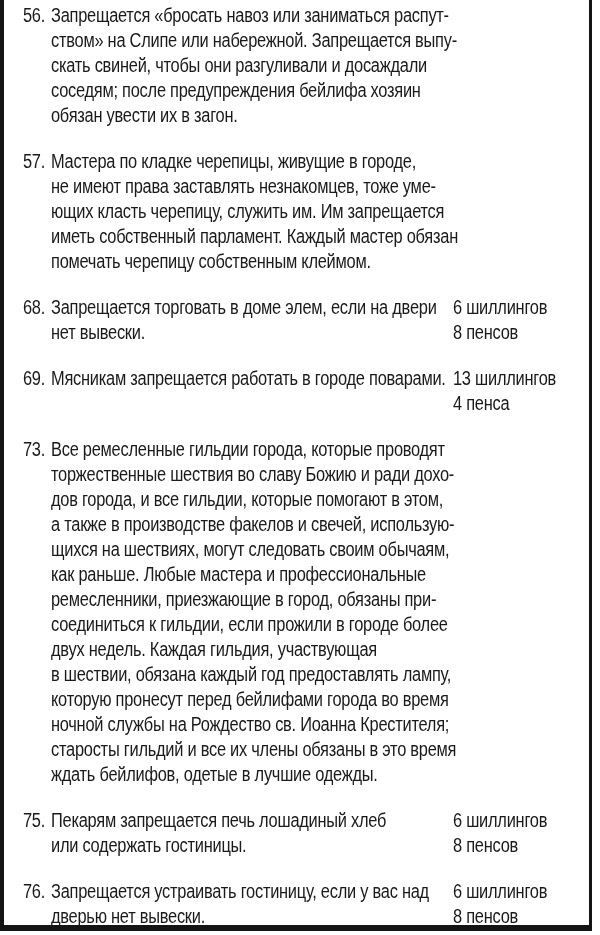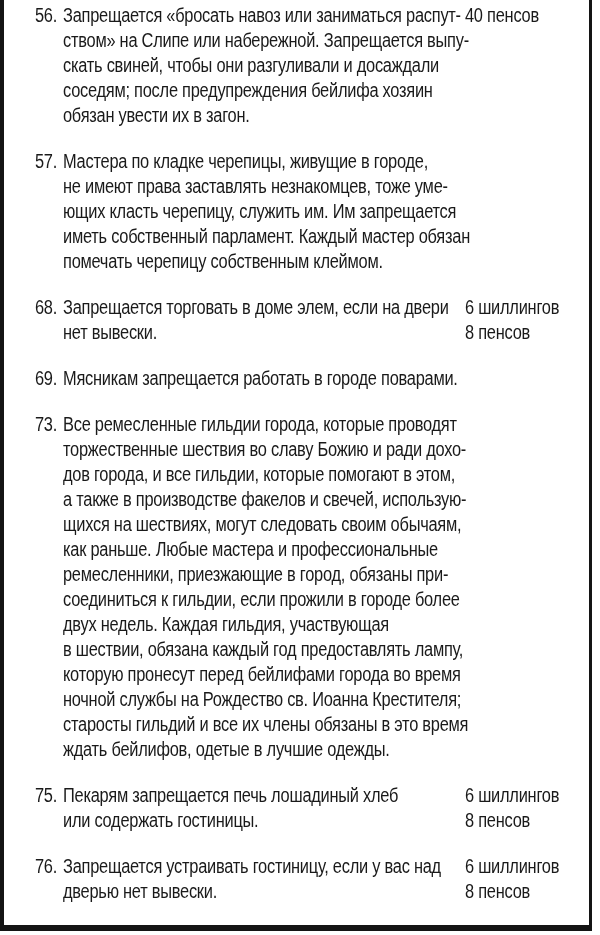--- a/index.html
+++ b/index.html
@@ -34,21 +34,21 @@
   }
   .rules-list {
     position: absolute;
     top: 3px;
     left: 0;
     right: 0;
   }
   .rule-item {
     display: grid;
     grid-template-columns: 28px 402px 1fr;
-    padding-left: 35px;
+    padding-left: 23px;
     margin-bottom: 21px;
   }
   .tline,
   .num,
   .fine-line {
     font-size: 20px;
     line-height: 25px;
     letter-spacing: -0.3px;
     white-space: nowrap;
     transform: scaleX(0.82);
@@ -65,23 +65,20 @@
   <div class="rules-list">
       <div class="rule-item">
         <div class="num">56.</div>
         <div class="body">
           <div class="tline">Запрещается «бросать навоз или заниматься распут-</div>
           <div class="tline">ством» на Слипе или набережной. Запрещается выпу-</div>
           <div class="tline">скать свиней, чтобы они разгуливали и досаждали</div>
           <div class="tline">соседям; после предупреждения бейлифа хозяин</div>
           <div class="tline">обязан увести их в загон.</div>
         </div>
-        <div class="fine">
-          <div class="fine-line">40 пенсов</div>
-        </div>
       </div>
       <div class="rule-item">
         <div class="num">57.</div>
         <div class="body">
           <div class="tline">Мастера по кладке черепицы, живущие в городе,</div>
           <div class="tline">не имеют права заставлять незнакомцев, тоже уме-</div>
           <div class="tline">ющих класть черепицу, служить им. Им запрещается</div>
           <div class="tline">иметь собственный парламент. Каждый мастер обязан</div>
           <div class="tline">помечать черепицу собственным клеймом.</div>
         </div>
@@ -95,20 +92,24 @@
         </div>
         <div class="fine">
           <div class="fine-line">6 шиллингов</div>
           <div class="fine-line">8 пенсов</div>
         </div>
       </div>
       <div class="rule-item">
         <div class="num">69.</div>
         <div class="body">
           <div class="tline">Мясникам запрещается работать в городе поварами.</div>
+        </div>
+        <div class="fine">
+          <div class="fine-line">13 шиллингов</div>
+          <div class="fine-line">4 пенса</div>
         </div>
       </div>
       <div class="rule-item">
         <div class="num">73.</div>
         <div class="body">
           <div class="tline">Все ремесленные гильдии города, которые проводят</div>
           <div class="tline">торжественные шествия во славу Божию и ради дохо-</div>
           <div class="tline">дов города, и все гильдии, которые помогают в этом,</div>
           <div class="tline">а также в производстве факелов и свечей, использую-</div>
           <div class="tline">щихся на шествиях, могут следовать своим обычаям,</div>

